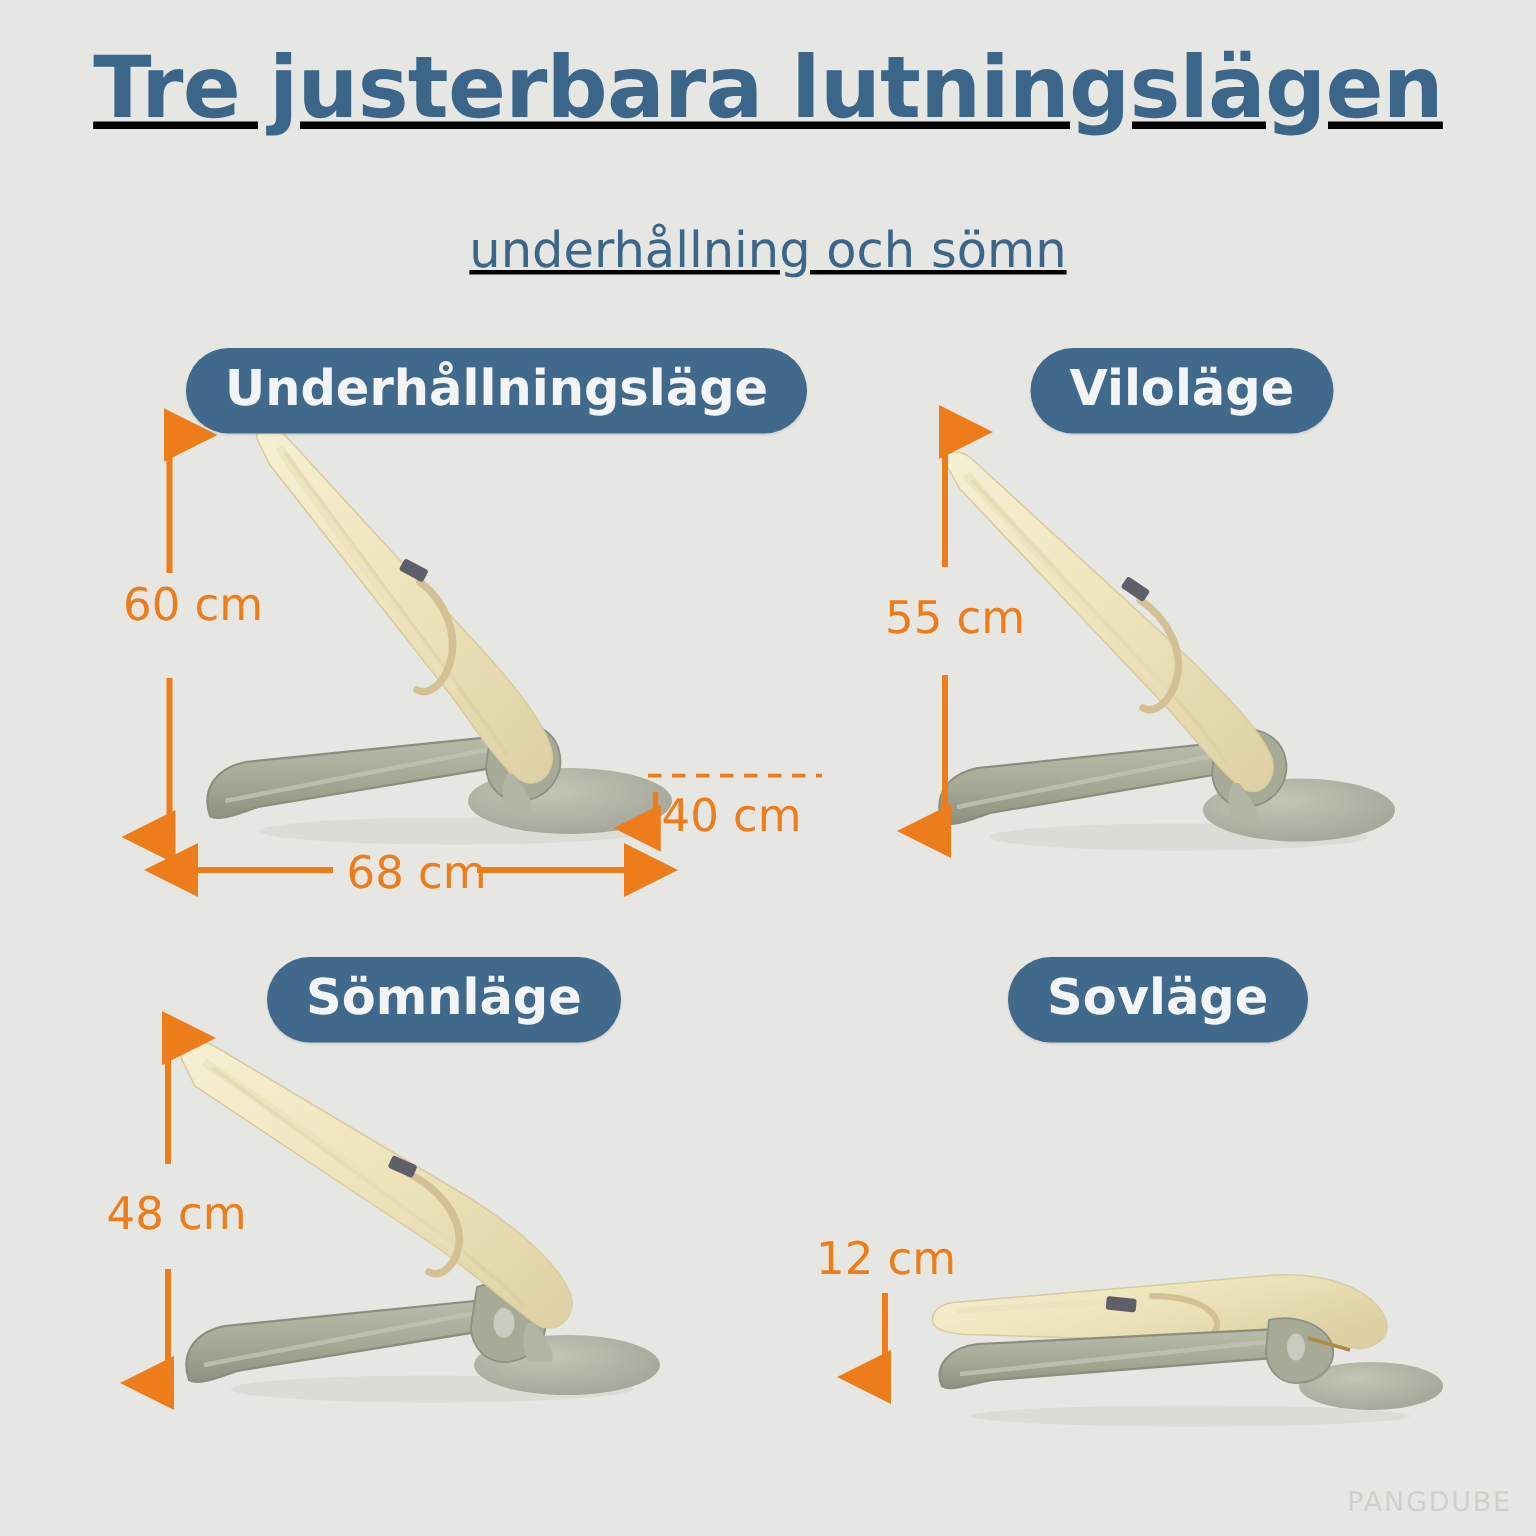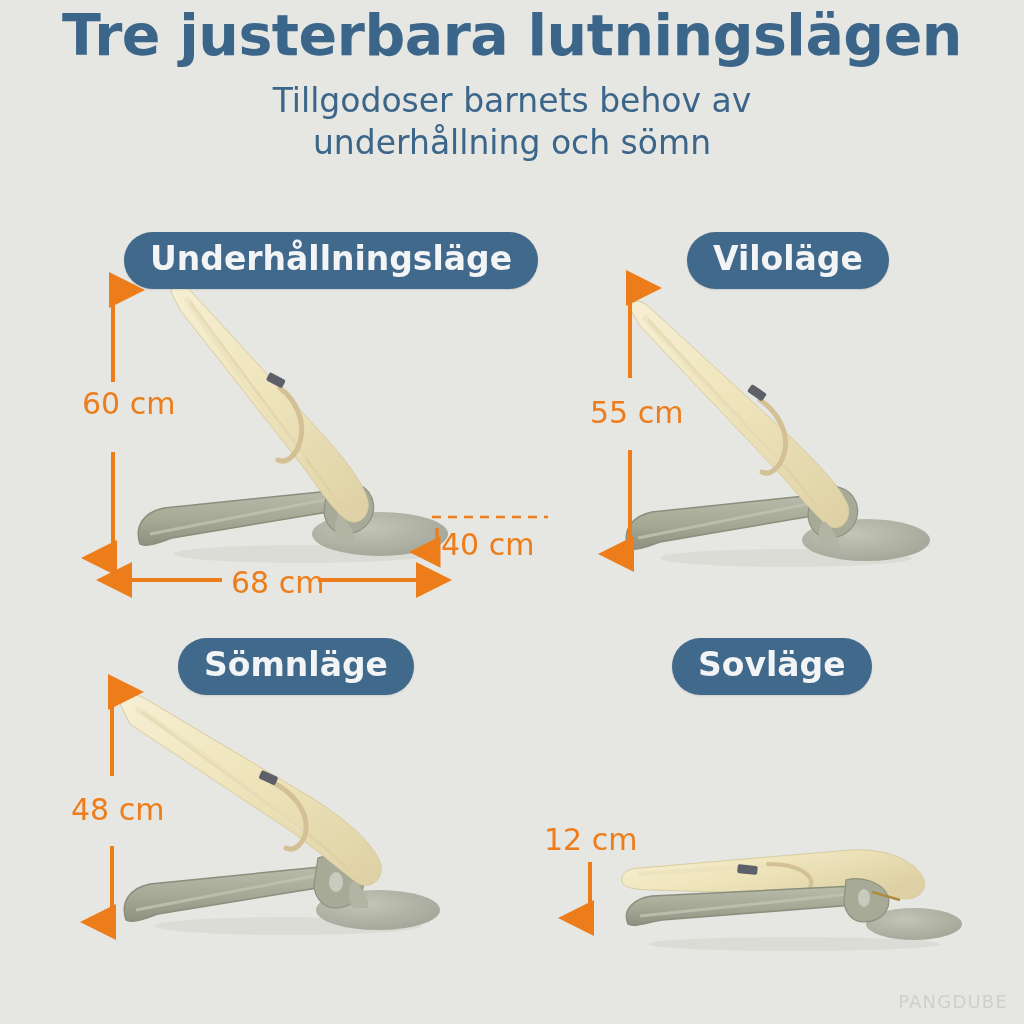--- a/index.html
+++ b/index.html
@@ -14,21 +14,22 @@
     overflow: hidden;
     position: relative;
   }
 
   
   .header {
     position: absolute;
     top: 0; left: 0;
     width: 1024px;
     text-align: center;
-    padding-top: 6px;
+    padding-top: 30px;
+    text-decoration: underline;
   }
   .title {
     color: #3b668a;
     font-size: 57px;
     font-weight: 700;
     letter-spacing: -0.5px;
     line-height: 1.05;
     margin: 0;
   }
   .subtitle {
@@ -101,21 +102,21 @@
     letter-spacing: 1.2px;
     font-weight: 400;
   }
 </style>
 </head>
 <body>
 
 <div class="header">
   <h1 class="title">Tre justerbara lutningslägen</h1>
   <p class="subtitle">
-    <span>Tillgodoser barnets behov av</span><br>
+    <br>
     <span>underhållning och sömn</span>
   </p>
 </div>
 
 <div class="product prod-tl">
   <svg viewBox="0 0 330 300" width="330" height="300">
     <defs>
       <linearGradient id="fabA" x1="0" y1="0" x2="1" y2="1">
         <stop offset="0%" stop-color="#f6efd3"></stop>
         <stop offset="45%" stop-color="#efe5bc"></stop>

